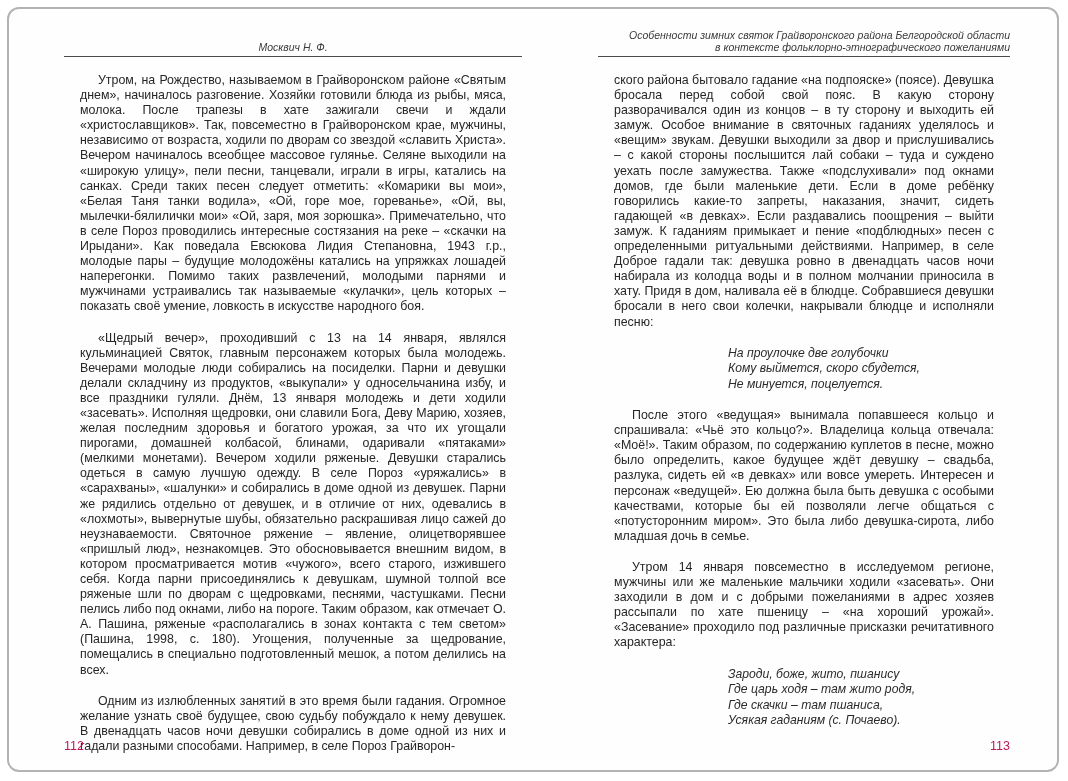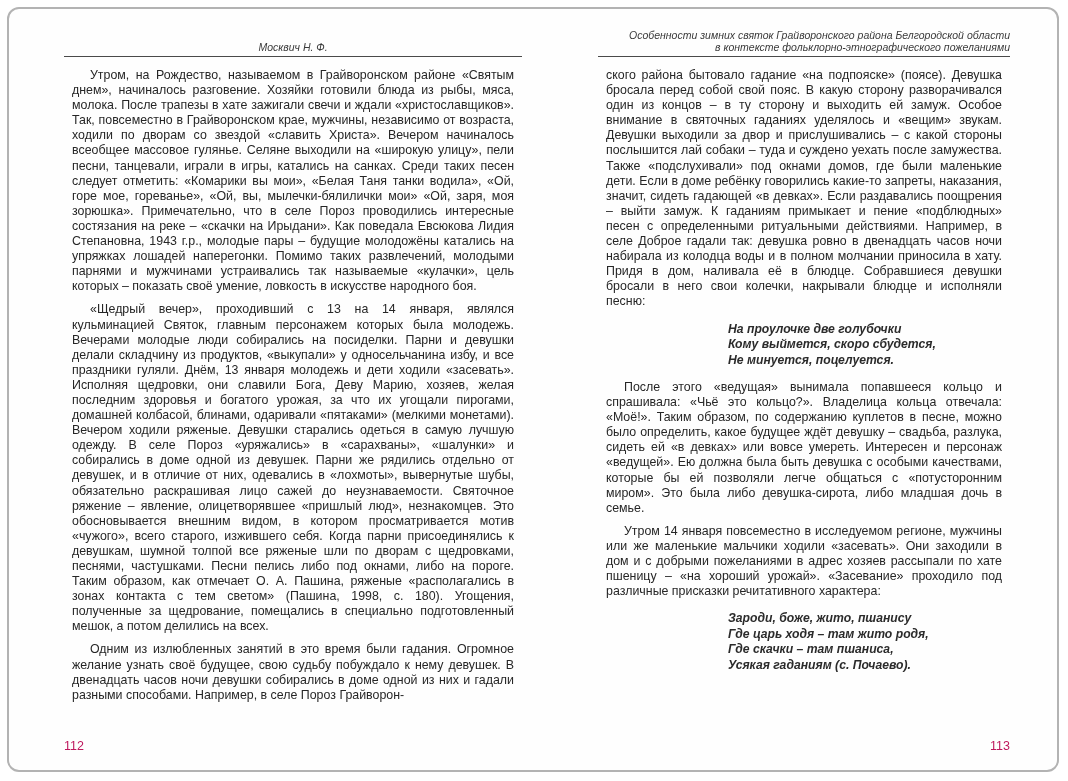--- a/index.html
+++ b/index.html
@@ -43,33 +43,33 @@
   .header-text.left-align  { text-align: center; }
   .header-text.right-align { text-align: right; }
 
   .body-text {
     margin-top: 11px;
     font-size: 12.4px;
     line-height: 15.1px;
     color: #262626;
     text-align: justify;
   }
-  .p { margin: 8px; text-indent: 18px; }
+  .p { margin: 16px; text-indent: 18px; }
   .p.cont { text-indent: 0; }
   .page-right .p + .p { margin-top: 2px; }
 
   .verse {
     margin: 12px 0 12px 130px;
     font-style: italic;
     font-size: 12.2px;
     line-height: 15.5px;
     text-align: left;
     color: #2b2b2b;
   }
-  .vline { white-space: nowrap; font-weight: bold; }
+  .vline { white-space: nowrap; }
 
   .page-number {
     position: absolute;
     bottom: 2px;
     font-size: 12.5px;
     color: #be185d;
   }
   .page-number.pn-left  { left: 0; }
   .page-number.pn-right { right: 0; }
 </style>

